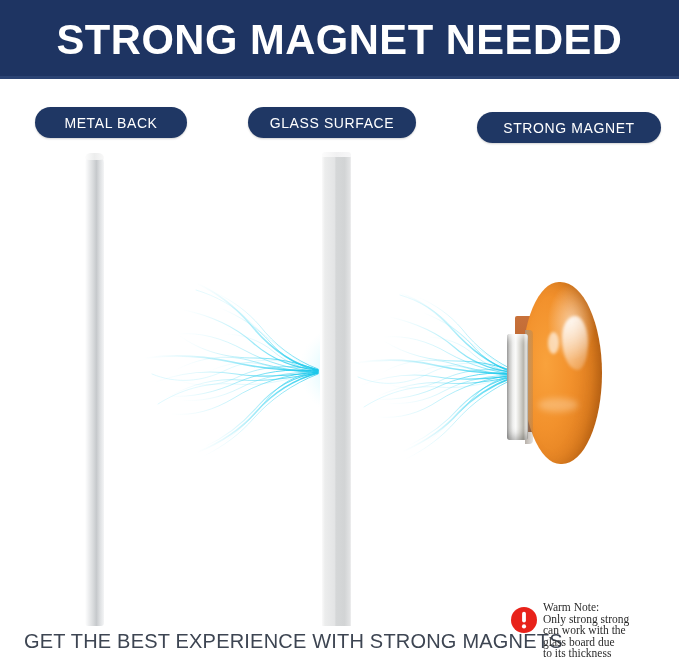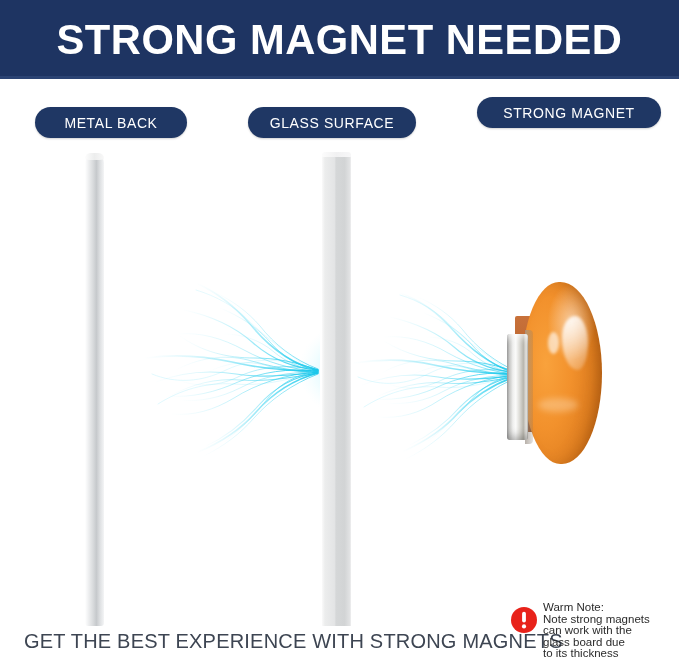--- a/index.html
+++ b/index.html
@@ -65,21 +65,21 @@
     font-weight: normal;
     letter-spacing: 0.6px;
     display: flex;
     align-items: center;
     justify-content: center;
     white-space: nowrap;
     box-shadow: 0 1px 2px rgba(0,0,0,0.18);
   }
   #pill-metal-back { left: 35px;  top: 107px; width: 152px; }
   #pill-glass-surface { left: 248px; top: 107px; width: 168px; }
-  #pill-strong-magnet { left: 477px; top: 97px; width: 184px; }
+  #pill-strong-magnet { left: 477px; top: 112px; width: 184px; }
 
   
   #metal-bar {
     position: absolute;
     left: 85px;
     top: 154px;
     width: 19px;
     height: 472px;
     border-radius: 9px 9px 3px 3px;
     background: linear-gradient(to right,
@@ -243,21 +243,21 @@
     top: 606px;
     width: 28px;
     height: 28px;
   }
   #warn-text {
     position: absolute;
     left: 543px;
     top: 602px;
     width: 132px;
     color: #2b2b2b;
-    font-family: Liberation Sans, sans-serif;
+    font-family: Liberation Serif, serif;
     font-size: 11.5px;
     line-height: 11.6px;
   }
   #warn-text .wline { display: block; white-space: nowrap; }
 </style>
 </head>
 <body>
 
 <div id="page">
 
@@ -381,19 +381,19 @@
 
   <div id="bottom-caption">GET THE BEST EXPERIENCE WITH STRONG MAGNETS</div>
 
   <svg id="warn-icon" viewBox="0 0 28 28">
     <circle cx="14" cy="14" r="13" fill="#e8221a"></circle>
     <rect x="12.1" y="5.8" width="3.8" height="10.6" rx="1.9" fill="#ffffff"></rect>
     <circle cx="14" cy="20.4" r="2.1" fill="#ffffff"></circle>
   </svg>
   <div id="warn-text">
     <span class="wline">Warm Note:</span>
-    <span class="wline">Note strong magnets</span>
+    <span class="wline">Only strong strong</span>
     <span class="wline">can work with the</span>
     <span class="wline">glass board due</span>
     <span class="wline">to its thickness</span>
   </div>
 
 </div>
 
 </body></html>

